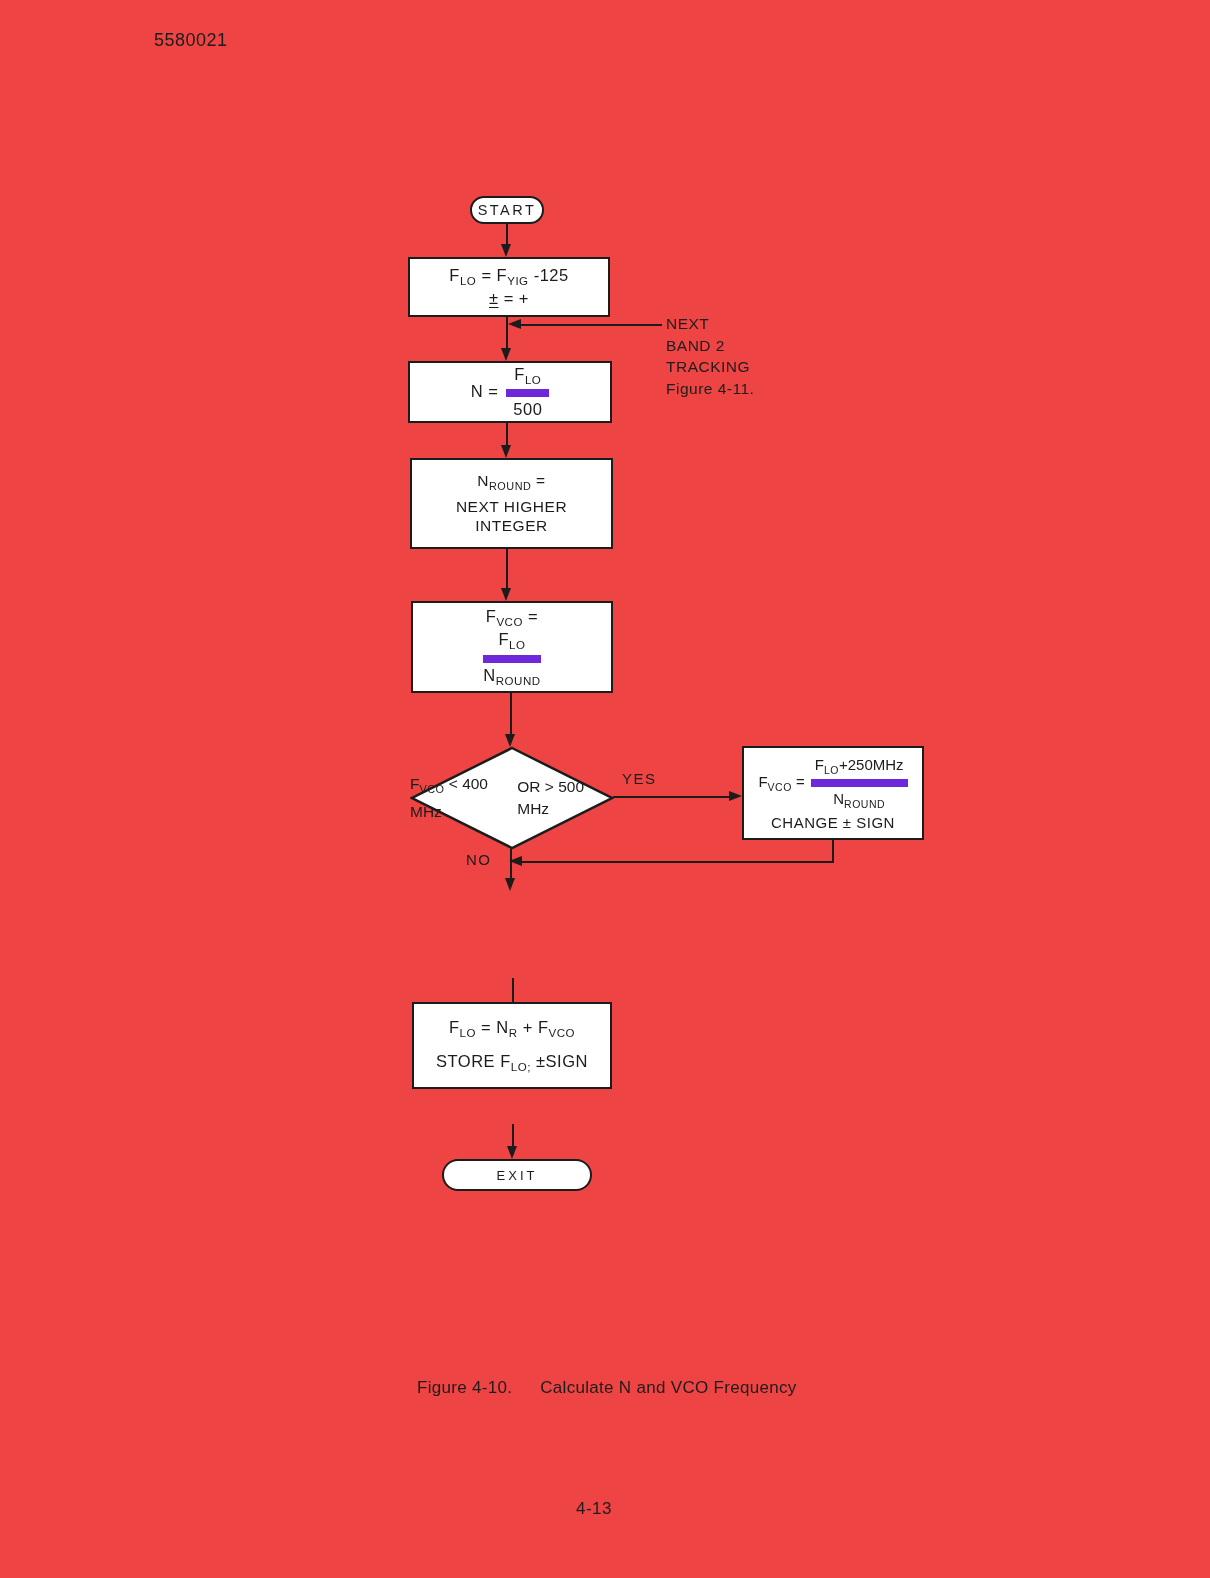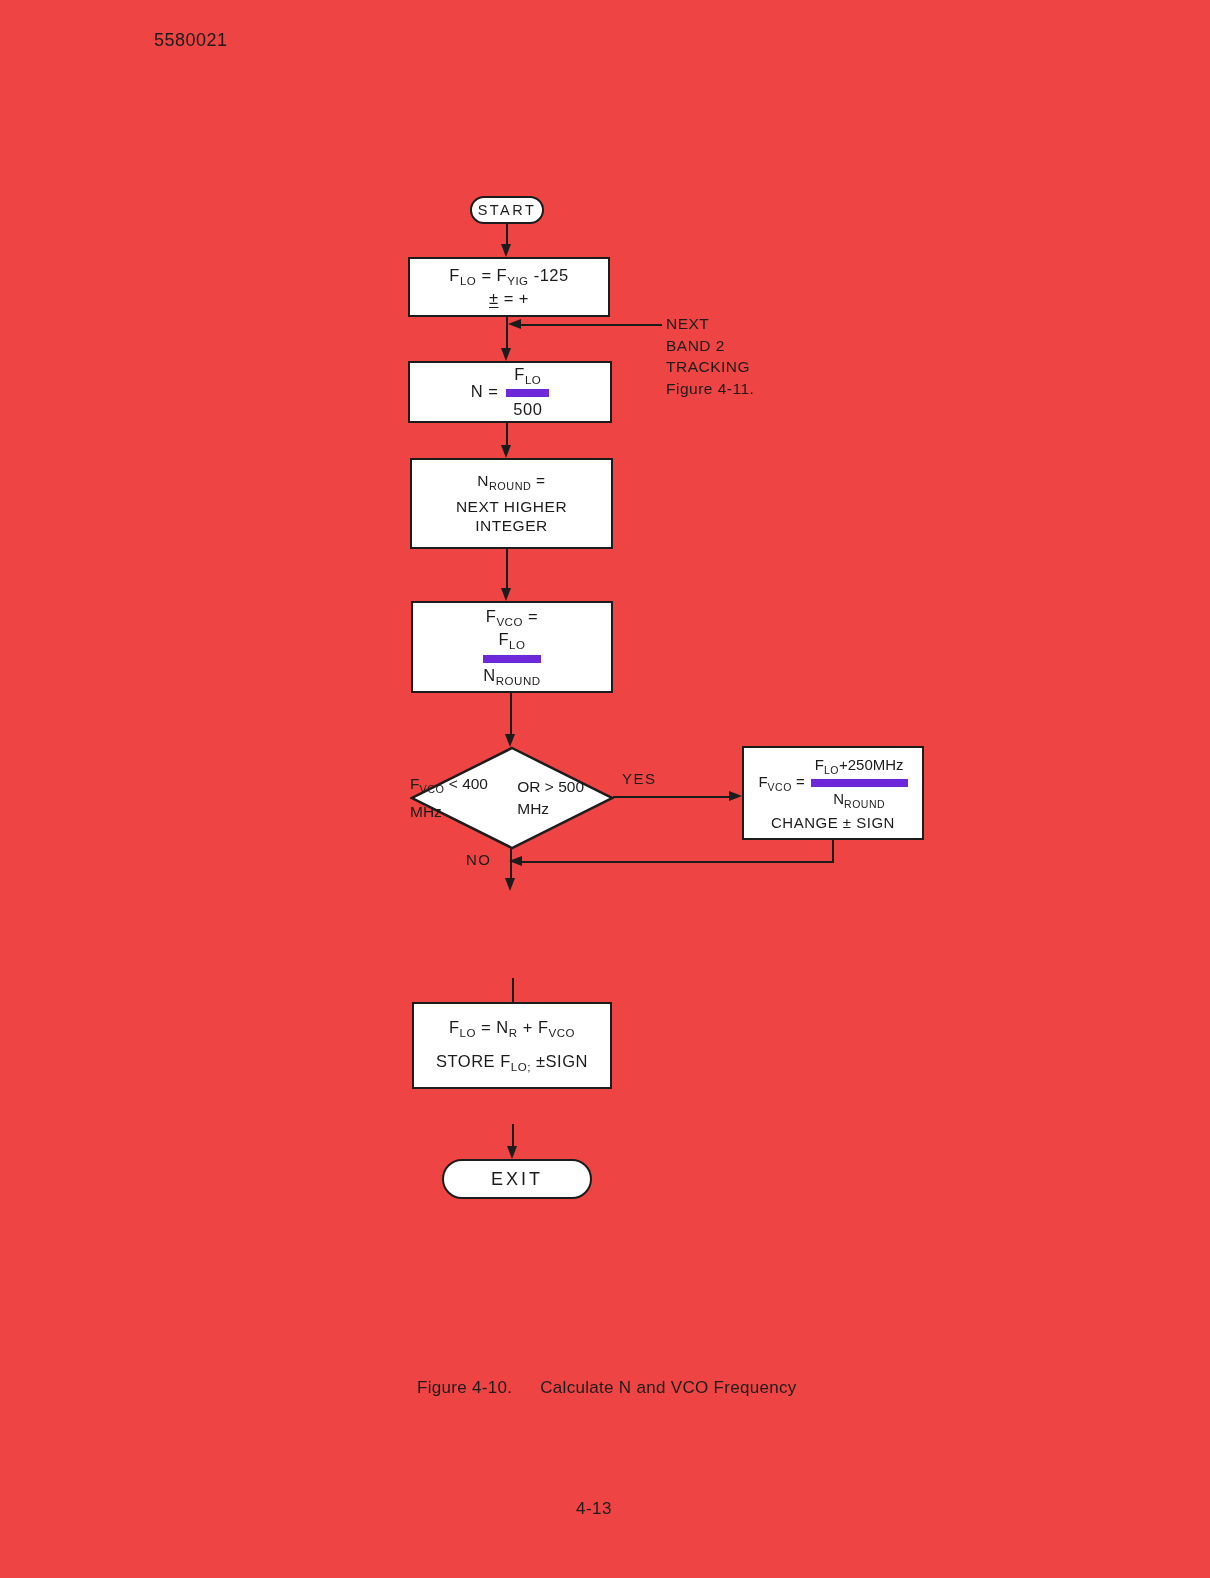--- a/index.html
+++ b/index.html
@@ -162,21 +162,21 @@
   <div class="arr-down" style="left:507px; top:1024px;"></div>
 
   <div class="box" style="left:412px; top:1002px; width:200px; height:87px;">
     <div class="f">F<sub>LO</sub> = N<sub>R</sub> + F<sub>VCO</sub></div>
     <div class="f" style="margin-top:12px;">STORE F<sub>LO;</sub> ±SIGN</div>
   </div>
 
   <div class="vline" style="left:512px; top:1124px; height:22px;"></div>
   <div class="arr-down" style="left:507px; top:1146px;"></div>
 
-  <div class="terminal" style="left:442px; top:1159px; width:150px; height:40px; border-radius:20px; font-size:18px; letter-spacing:3px;">
+  <div class="terminal" style="left:442px; top:1159px; width:150px; height:32px; border-radius:20px; font-size:13px; letter-spacing:3px;">
     <span>EXIT</span>
   </div>
 
   <div class="caption">
     <span>Figure 4-10.</span>
     <span>Calculate N and VCO  Frequency</span>
   </div>
   <div class="page-number">4-13</div>
 
 </div>

